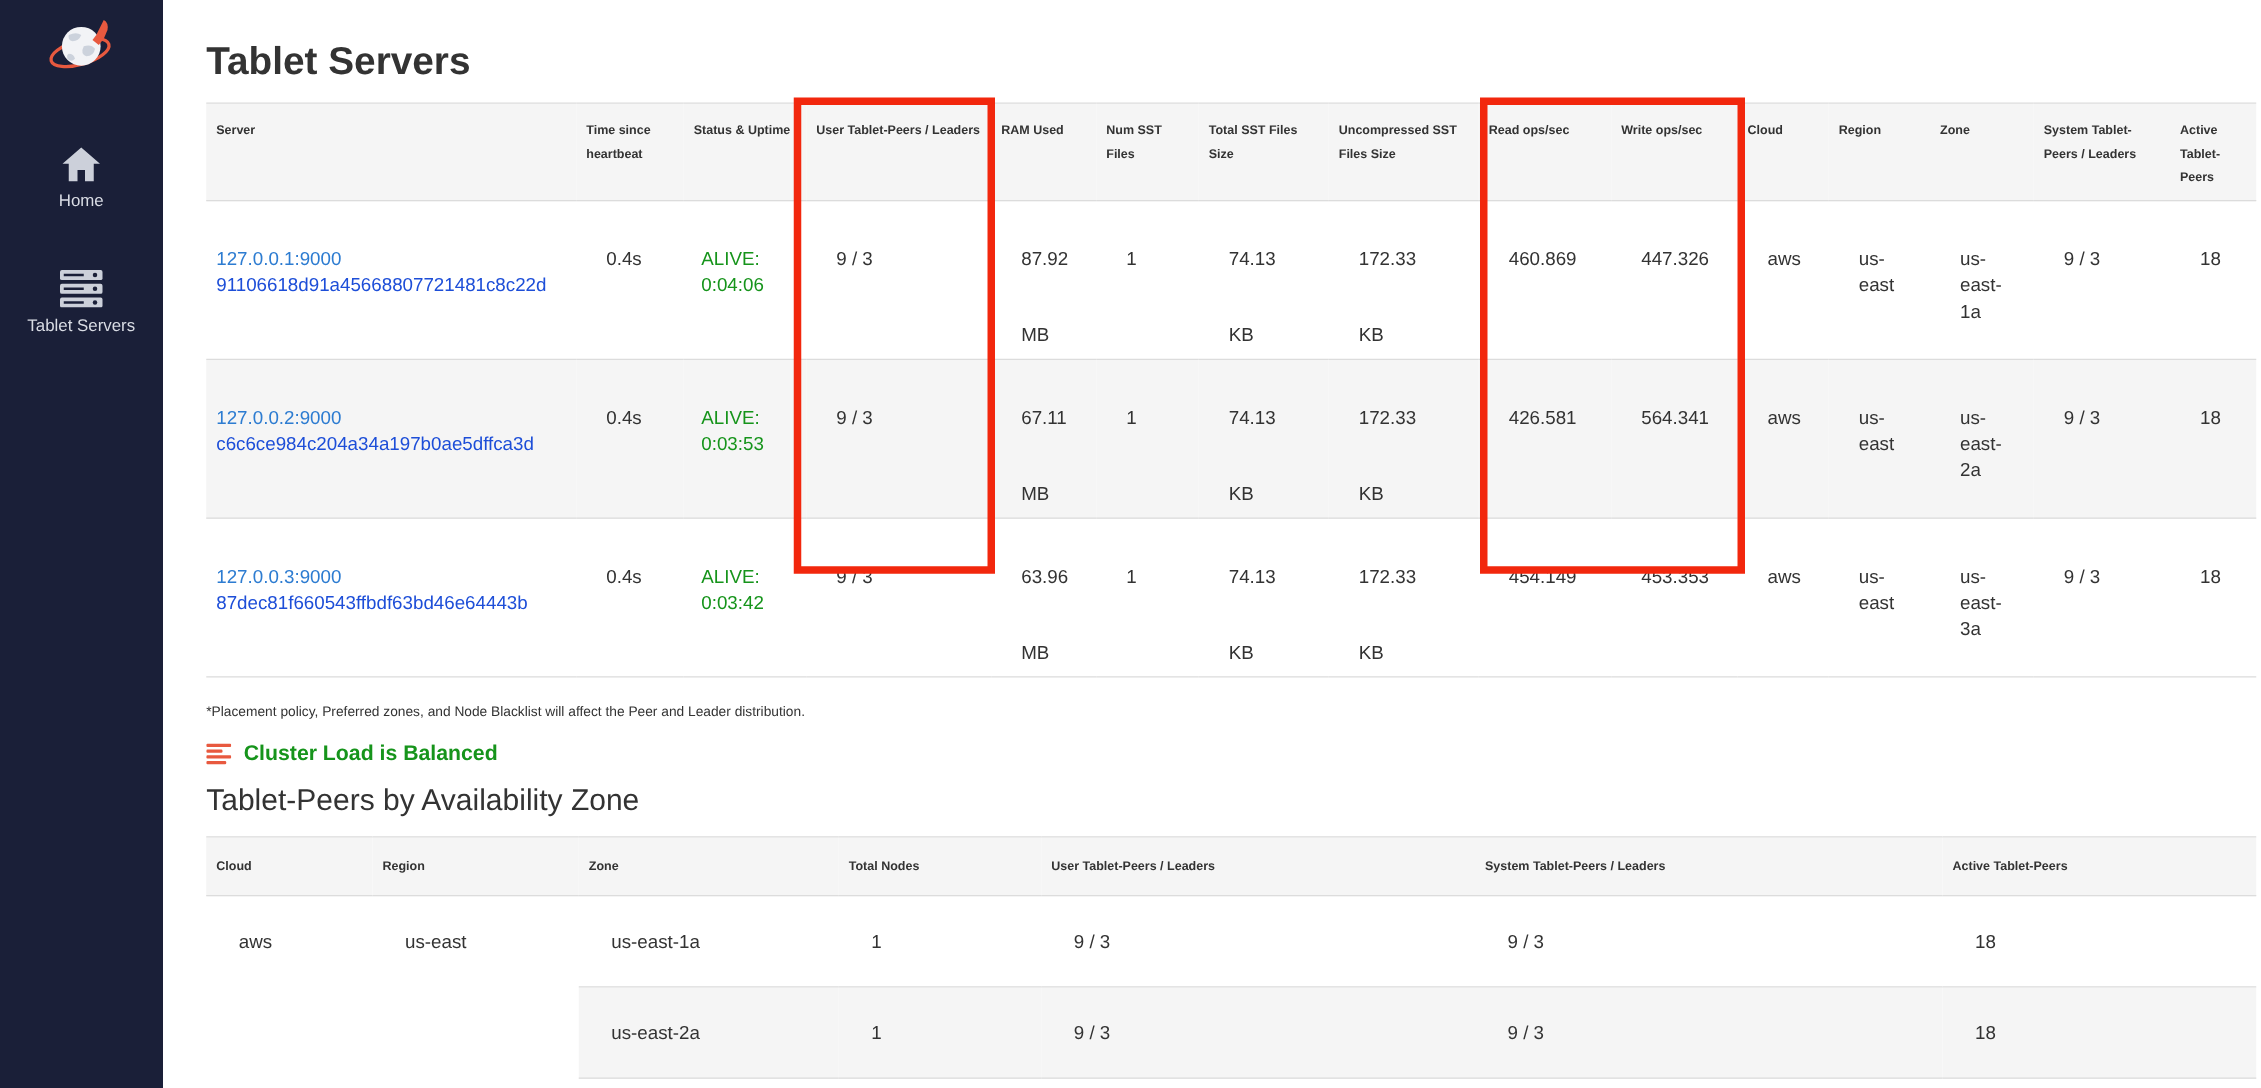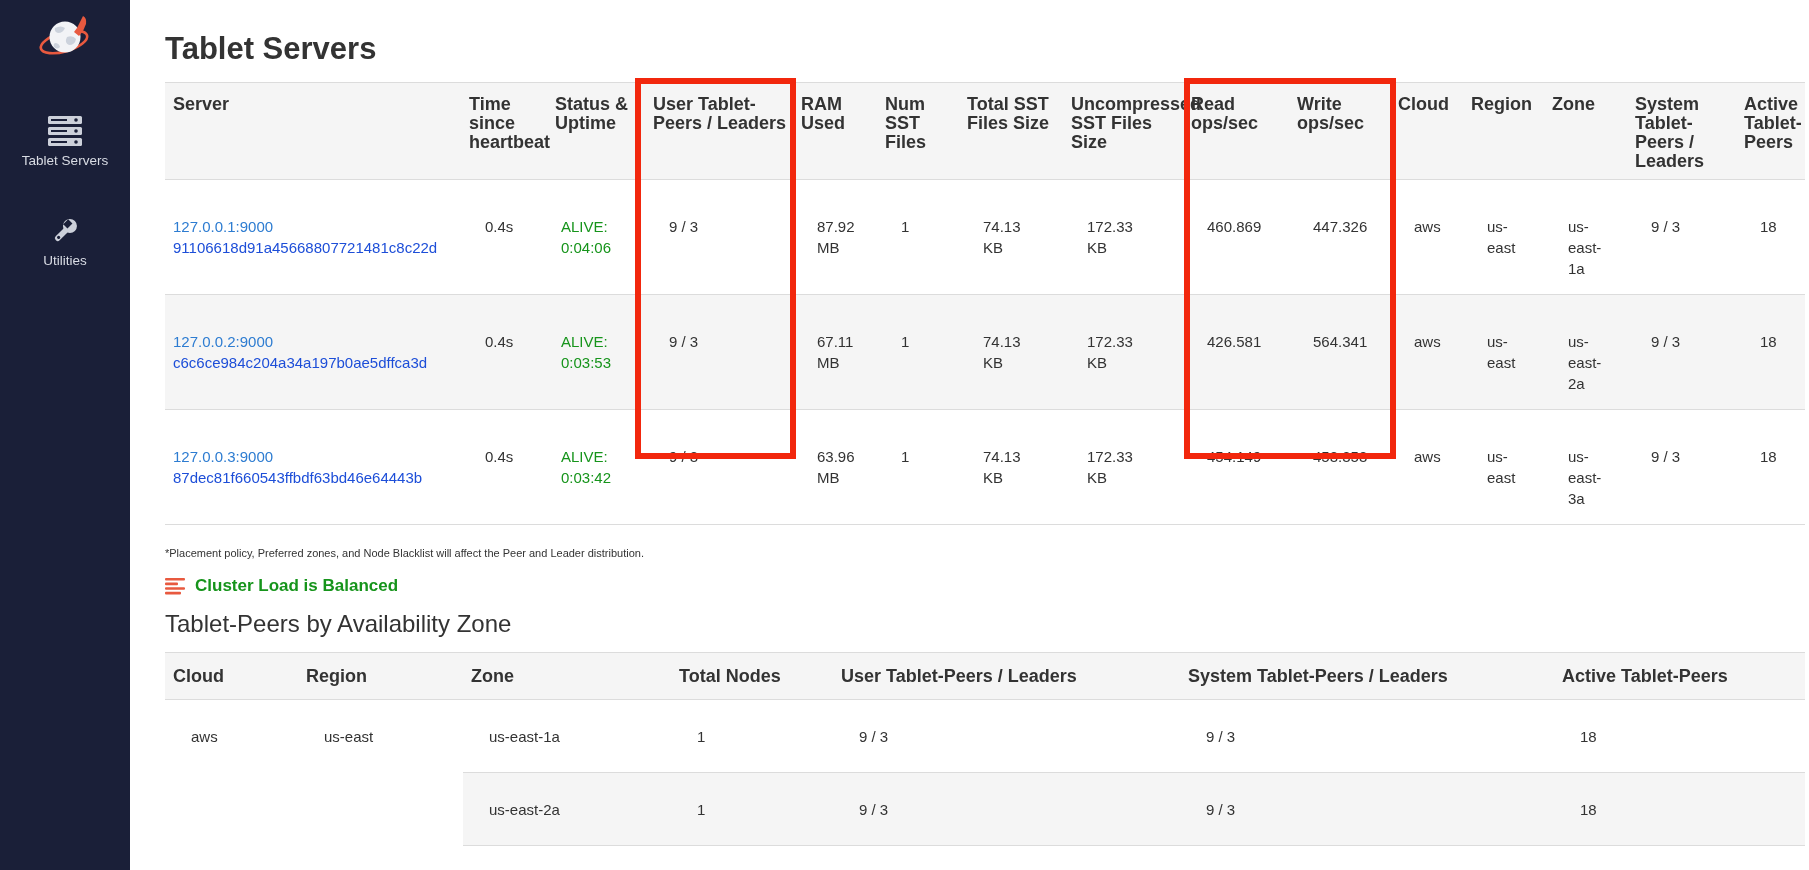--- a/index.html
+++ b/index.html
@@ -15,37 +15,37 @@
     margin-bottom:45px; cursor:pointer; width:130px; }
   .nav-item .nicon { height:32px; display:flex; align-items:flex-end; color:#ccd0da; }
   .nav-item .nlabel { margin-top:6px; font-size:13.5px; color:#d9dce4; line-height:17px; text-align:center; }
 
   
   .main { margin-left:130px; padding:0 0 0 35px; }
   h1.page-title { font-size:31px; font-weight:bold; color:#333; margin:30px 0 14px 0; line-height:38px; }
 
   
   table { border-collapse:collapse; table-layout:fixed; width:1640px; border-top:1px solid #dcdcdc; }
-  th { background:#f5f5f5; text-align:left; vertical-align:top; font-size:18px; font-weight:bold;
+  th { background:#f5f5f5; text-align:left; vertical-align:top; font-size:10px; font-weight:bold;
        line-height:19px; border-bottom:1px solid #dcdcdc; padding:12px 6px 8px 8px; }
   td { vertical-align:top; font-size:15px; line-height:21px; border-bottom:1px solid #dcdcdc; }
 
   
   .t1-wrap { position:relative; width:1640px; }
   .t1 th { height:71px; }
   .t1 td { height:115px; padding:36px 16px 8px 24px; }
   .t1 td.server-cell { padding-left:8px; padding-right:8px; }
   .t1 td.status-cell { padding-left:14px; }
   .t1 tr.striped td { background:#f5f5f5; }
   .t1 .th-tight { padding-right:0; }
   a.addr-link { color:#2d7cd1; text-decoration:none; cursor:pointer; }
   .uuid { color:#1d4ed8; }
   .status-alive { color:#16941b; display:block; }
   .nowrap { white-space:nowrap; }
-  .unit { display:block; }
+  .unit { display:block;margin-top:40px; }
 
   
   .hl-box { position:absolute; border:6px solid #f2270d; pointer-events:none; top:-4px; height:381px; }
   .hl-box.one { left:470px; width:161px; }
   .hl-box.two { left:1019px; width:212px; }
 
   
   .footnote { margin-top:19px; font-size:11px; line-height:19px; }
   .balance-row { margin-top:13px; display:flex; align-items:center; }
   .balance-icon { width:20px; height:18px; margin-right:10px; }
@@ -67,20 +67,28 @@
       <ellipse cx="27" cy="32" rx="24" ry="9.5" fill="none" stroke="#e8593f" stroke-width="2.6" transform="rotate(-16 27 32)"></ellipse>
       <circle cx="28" cy="27" r="15.5" fill="#f2f3f6"></circle>
       <path d="M18 18 q6 -3 10 0 q-2 5 -7 5 q-4 -1 -3 -5 Z" fill="#ccd2dc"></path>
       <path d="M30 27 q6 -2 9 2 q-1 6 -7 6 q-5 -2 -2 -8 Z" fill="#ccd2dc"></path>
       <path d="M18 33 q4 0 5 4 q-3 3 -6 0 q-1 -3 1 -4 Z" fill="#ccd2dc"></path>
       <path d="M40 18 L46 6 q4 2 3 8 l-3 7 q-4 0 -6 -3 Z" fill="#e8593f"></path>
       <path d="M40 18 l-3 4 l5 4 l4 -5 Z" fill="#e8593f"></path>
     </svg>
   </div>
   <div class="nav">
+    <div class="nav-item">
+      <span class="nicon">
+        <svg width="32" height="29" viewBox="0 0 32 29">
+            <path d="M16 1 L31 14 H26 V28 H19 V19 H13 V28 H6 V14 H1 Z" fill="currentColor"></path>
+          </svg>
+      </span>
+      <span class="nlabel">Home</span>
+    </div>
     <div class="nav-item">
       <span class="nicon">
         <svg width="36" height="30" viewBox="0 0 36 30">
           <g fill="currentColor">
             <rect x="1" y="0" width="34" height="8" rx="1.5"></rect>
             <rect x="1" y="11" width="34" height="8" rx="1.5"></rect>
             <rect x="1" y="22" width="34" height="8" rx="1.5"></rect>
           </g>
           <g stroke="#1a1f38" stroke-width="2">
             <line x1="4" y1="4" x2="20" y2="4"></line>
@@ -88,32 +96,20 @@
               <line x1="4" y1="26" x2="20" y2="26"></line>
           </g>
           <g fill="#1a1f38">
             <circle cx="29" cy="4" r="1.8"></circle>
               <circle cx="29" cy="15" r="1.8"></circle>
               <circle cx="29" cy="26" r="1.8"></circle>
           </g>
         </svg>
       </span>
       <span class="nlabel">Tablet Servers</span>
-    </div>
-    <div class="nav-item">
-      <span class="nicon">
-        <svg width="30" height="30" viewBox="0 0 30 30">
-          <g transform="rotate(45 15 15)">
-            <path d="M15 1 a7 7 0 1 0 0 14 a7 7 0 0 0 0 -14 Z M15 4.5 l0 7 l-6 0 l0 -7 Z" fill="currentColor" fill-rule="evenodd"></path>
-            <rect x="12.2" y="12" width="5.6" height="16" rx="2.6" fill="currentColor"></rect>
-            <circle cx="15" cy="24" r="1.6" fill="#1a1f38"></circle>
-          </g>
-        </svg>
-      </span>
-      <span class="nlabel">Utilities</span>
     </div>
   </div>
 </div>
 
 <div class="main">
   <h1 class="page-title">Tablet Servers</h1>
 
   <div class="t1-wrap">
     <table class="t1">
       <colgroup>

